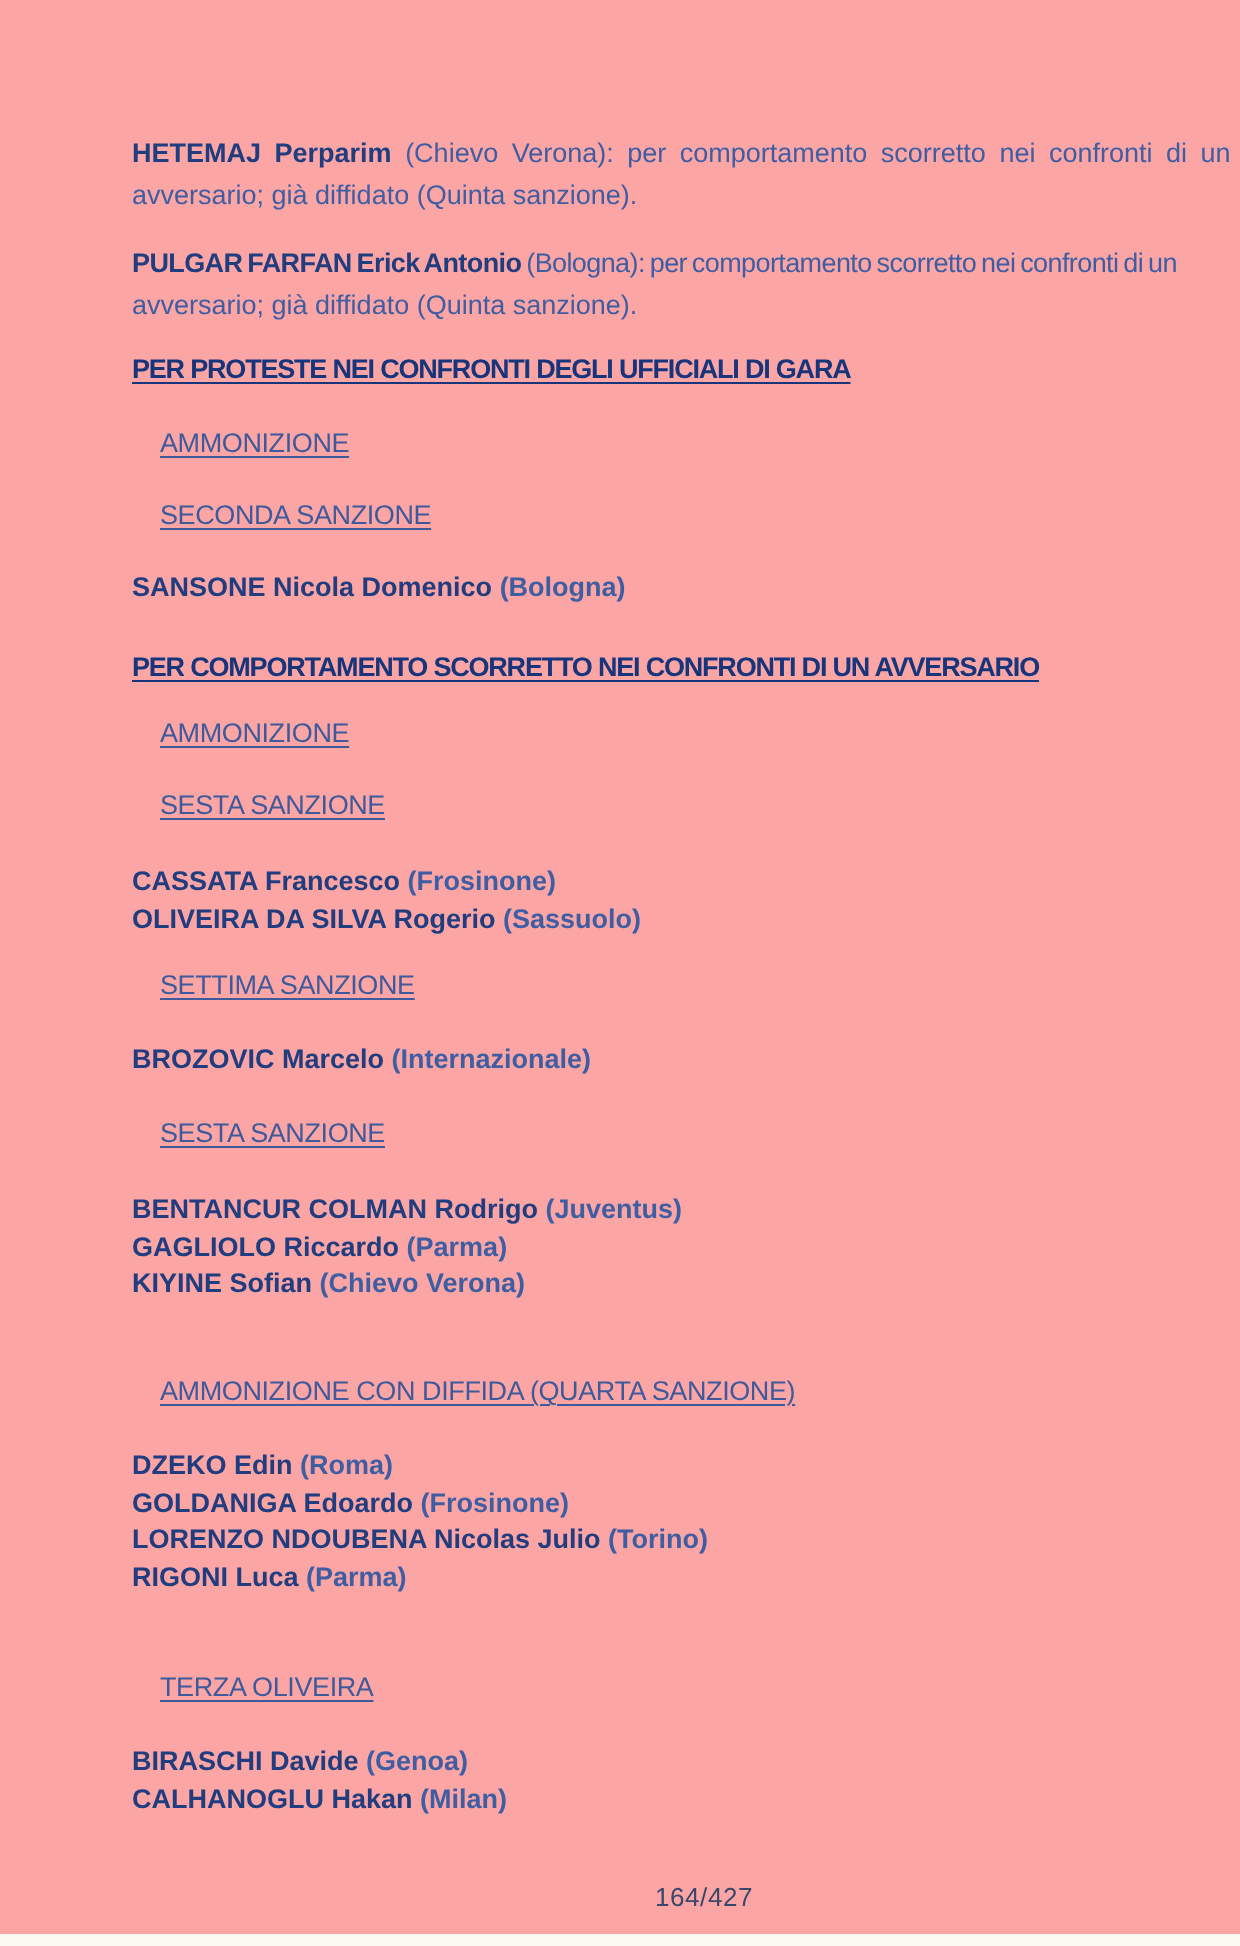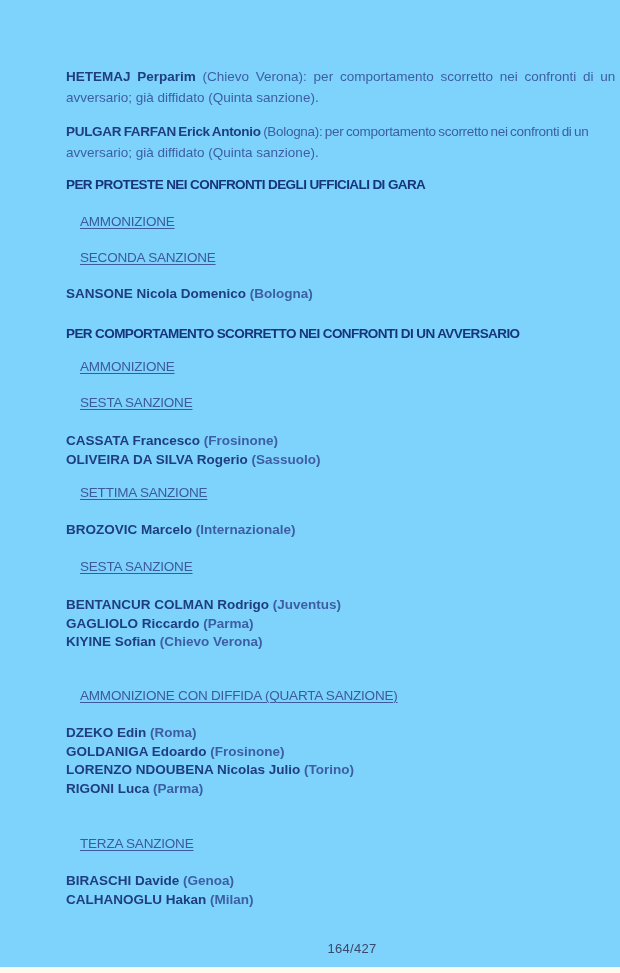--- a/index.html
+++ b/index.html
@@ -5,21 +5,21 @@
   html, body {
     margin: 0;
     padding: 0;
     background: #fffdf9;
   }
   .page {
     position: relative;
     width: 620px;
     height: 973px;
     overflow: hidden;
-    background: #7dd3fc;
+    background: #fca5a5;
     font-family: "Liberation Sans", sans-serif;
     font-size: 13.5px;
     color: #3e5ea3;
   }
   .content {
     position: absolute;
     left: 66px;
     top: 0;
     width: 554px;
   }
@@ -34,20 +34,21 @@
   .bold {
     font-weight: 700;
     color: #1f3d7f;
   }
   .heading {
     position: absolute;
     left: 0;
     font-weight: 700;
     color: #17357b;
     letter-spacing: -0.6px;
+    text-decoration: underline;
     text-decoration-thickness: 1.4px;
     text-underline-offset: 2px;
     white-space: nowrap;
   }
   .subhead {
     position: absolute;
     left: 0;
     color: #3c5a9c;
     letter-spacing: -0.2px;
     text-decoration: underline;
@@ -135,21 +136,21 @@
 
     <div class="subhead" style="top:688px">AMMONIZIONE CON DIFFIDA (QUARTA SANZIONE)</div>
 
     <div class="playerblock" style="top:724px">
       <div class="playerline"><span class="bold">DZEKO Edin</span> <span class="club">(Roma)</span></div>
       <div class="playerline"><span class="bold">GOLDANIGA Edoardo</span> <span class="club">(Frosinone)</span></div>
       <div class="playerline"><span class="bold">LORENZO NDOUBENA Nicolas Julio</span> <span class="club">(Torino)</span></div>
       <div class="playerline"><span class="bold">RIGONI Luca</span> <span class="club">(Parma)</span></div>
     </div>
 
-    <div class="subhead" style="top:836px">TERZA SANZIONE</div>
+    <div class="subhead" style="top:836px">TERZA OLIVEIRA</div>
 
     <div class="playerblock" style="top:872px">
       <div class="playerline"><span class="bold">BIRASCHI Davide</span> <span class="club">(Genoa)</span></div>
       <div class="playerline"><span class="bold">CALHANOGLU Hakan</span> <span class="club">(Milan)</span></div>
     </div>
 
     <div class="footer" style="top:941px">164/427</div>
 
   </div>
 

